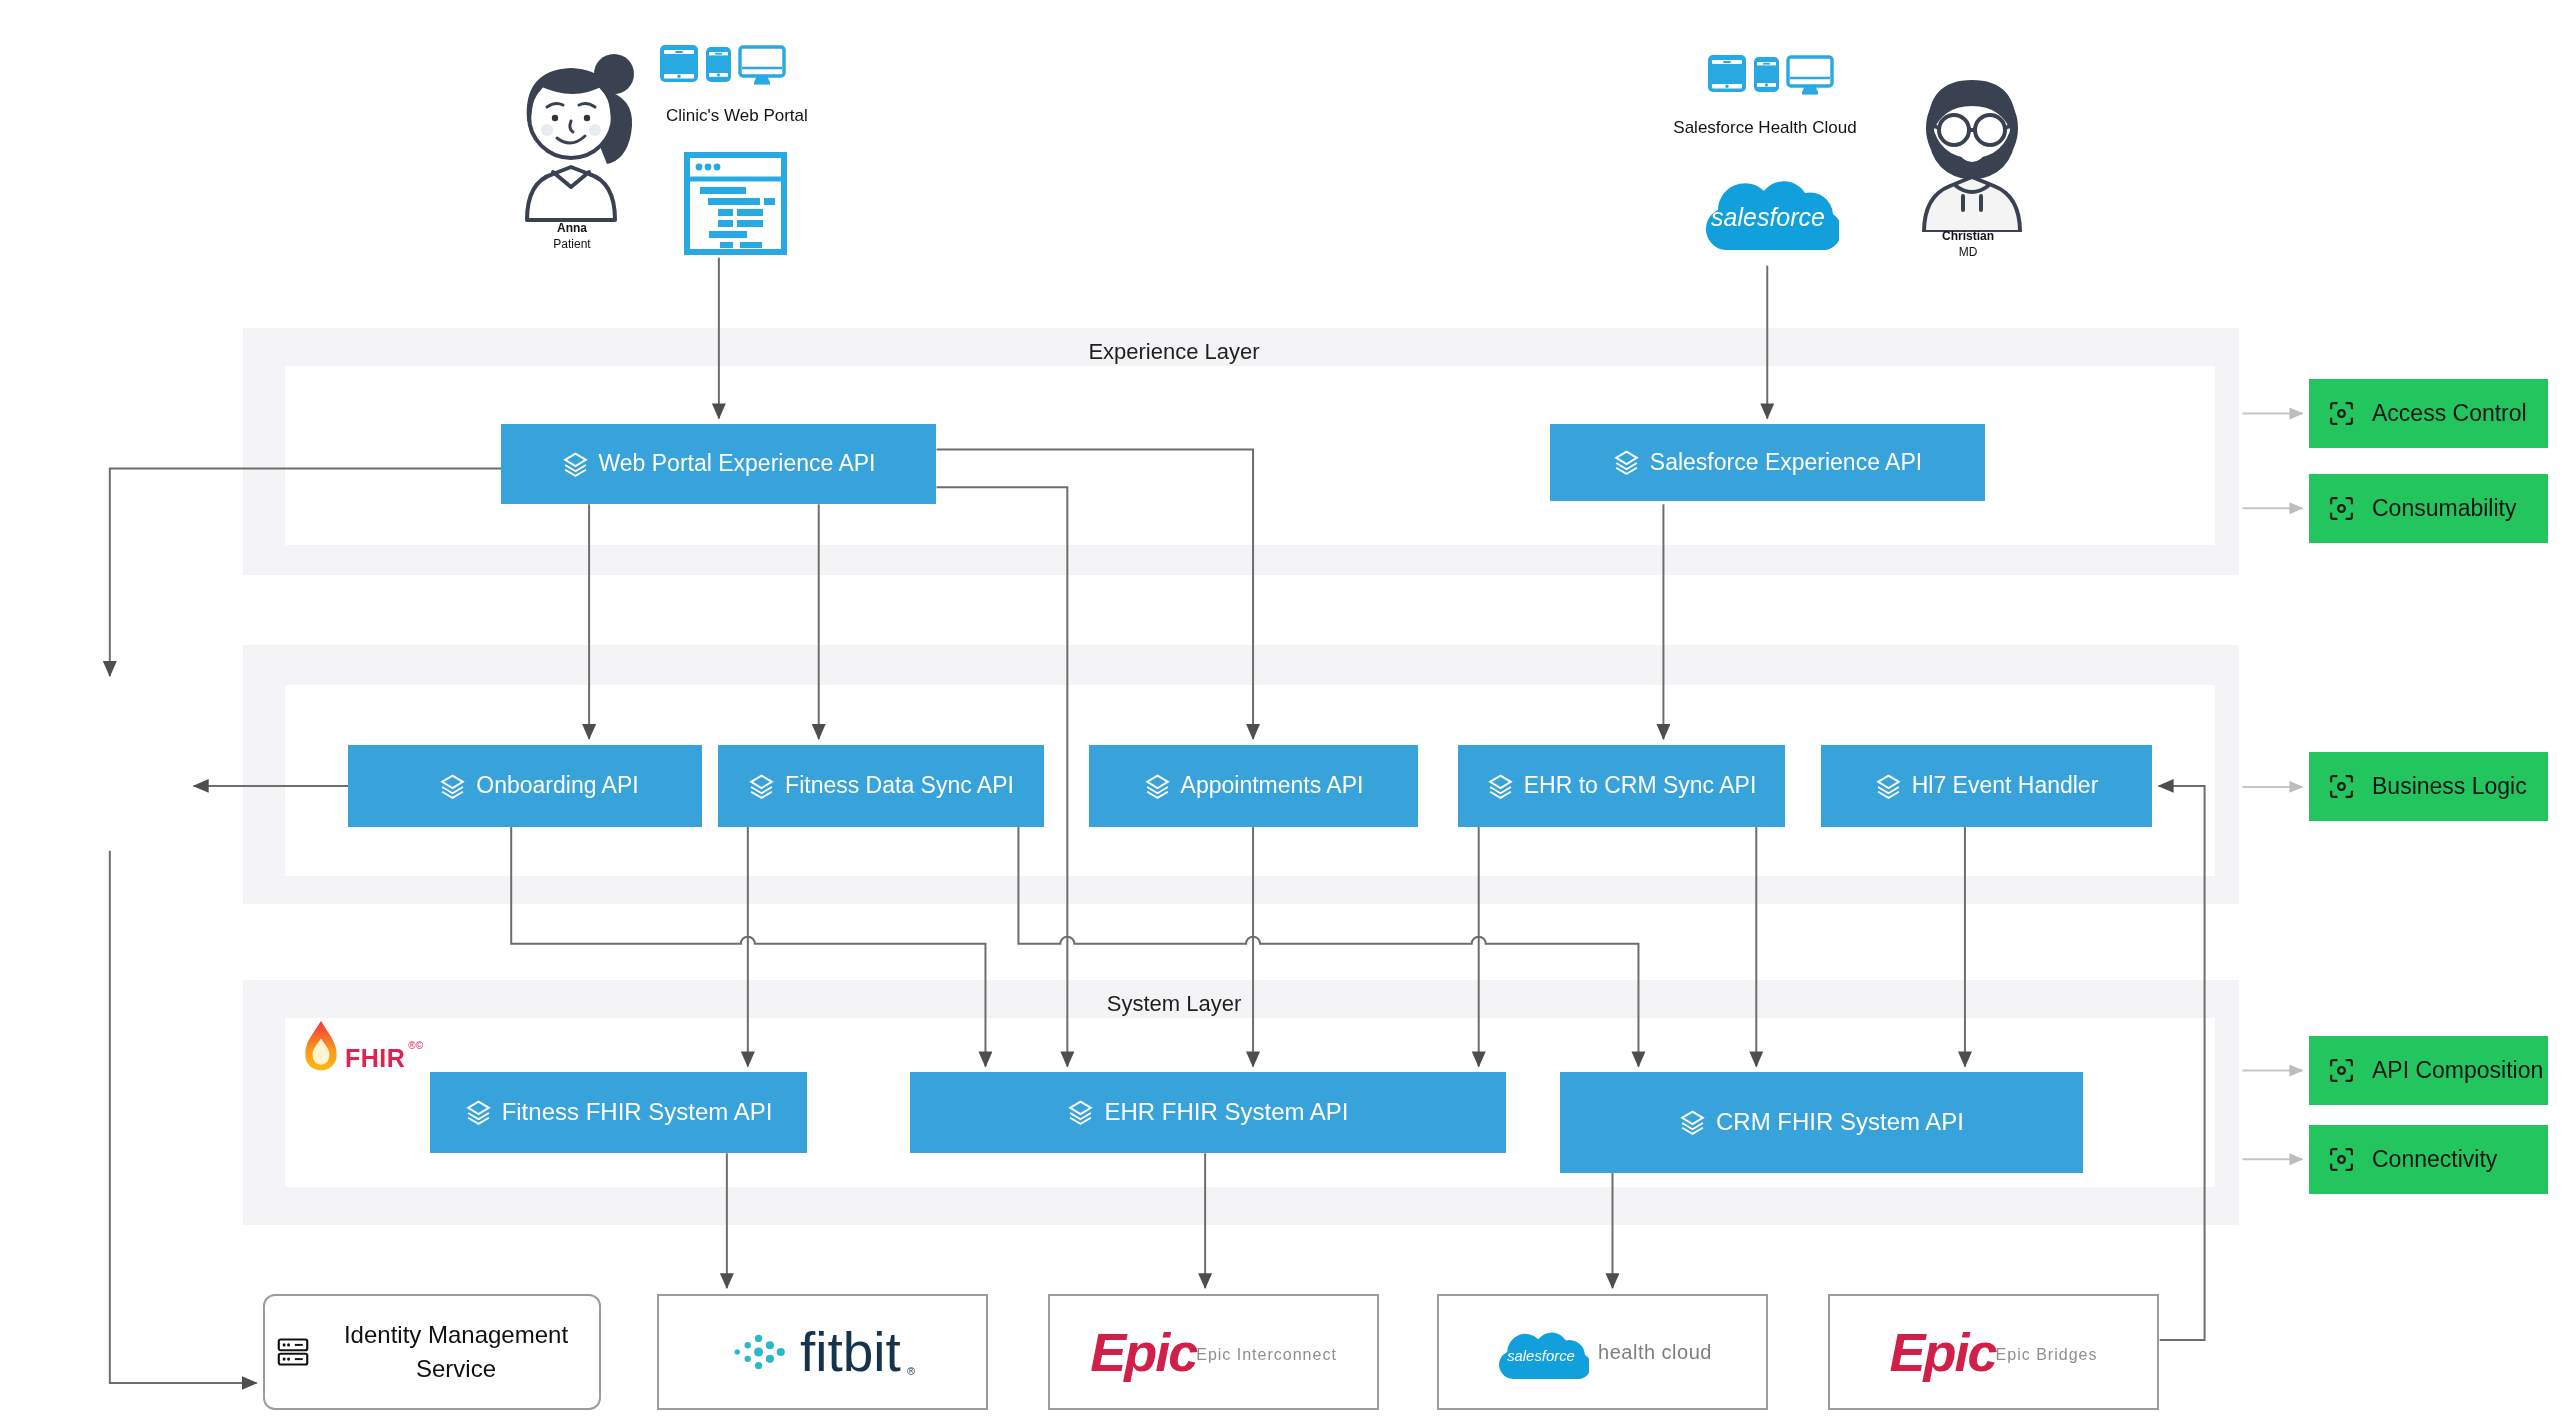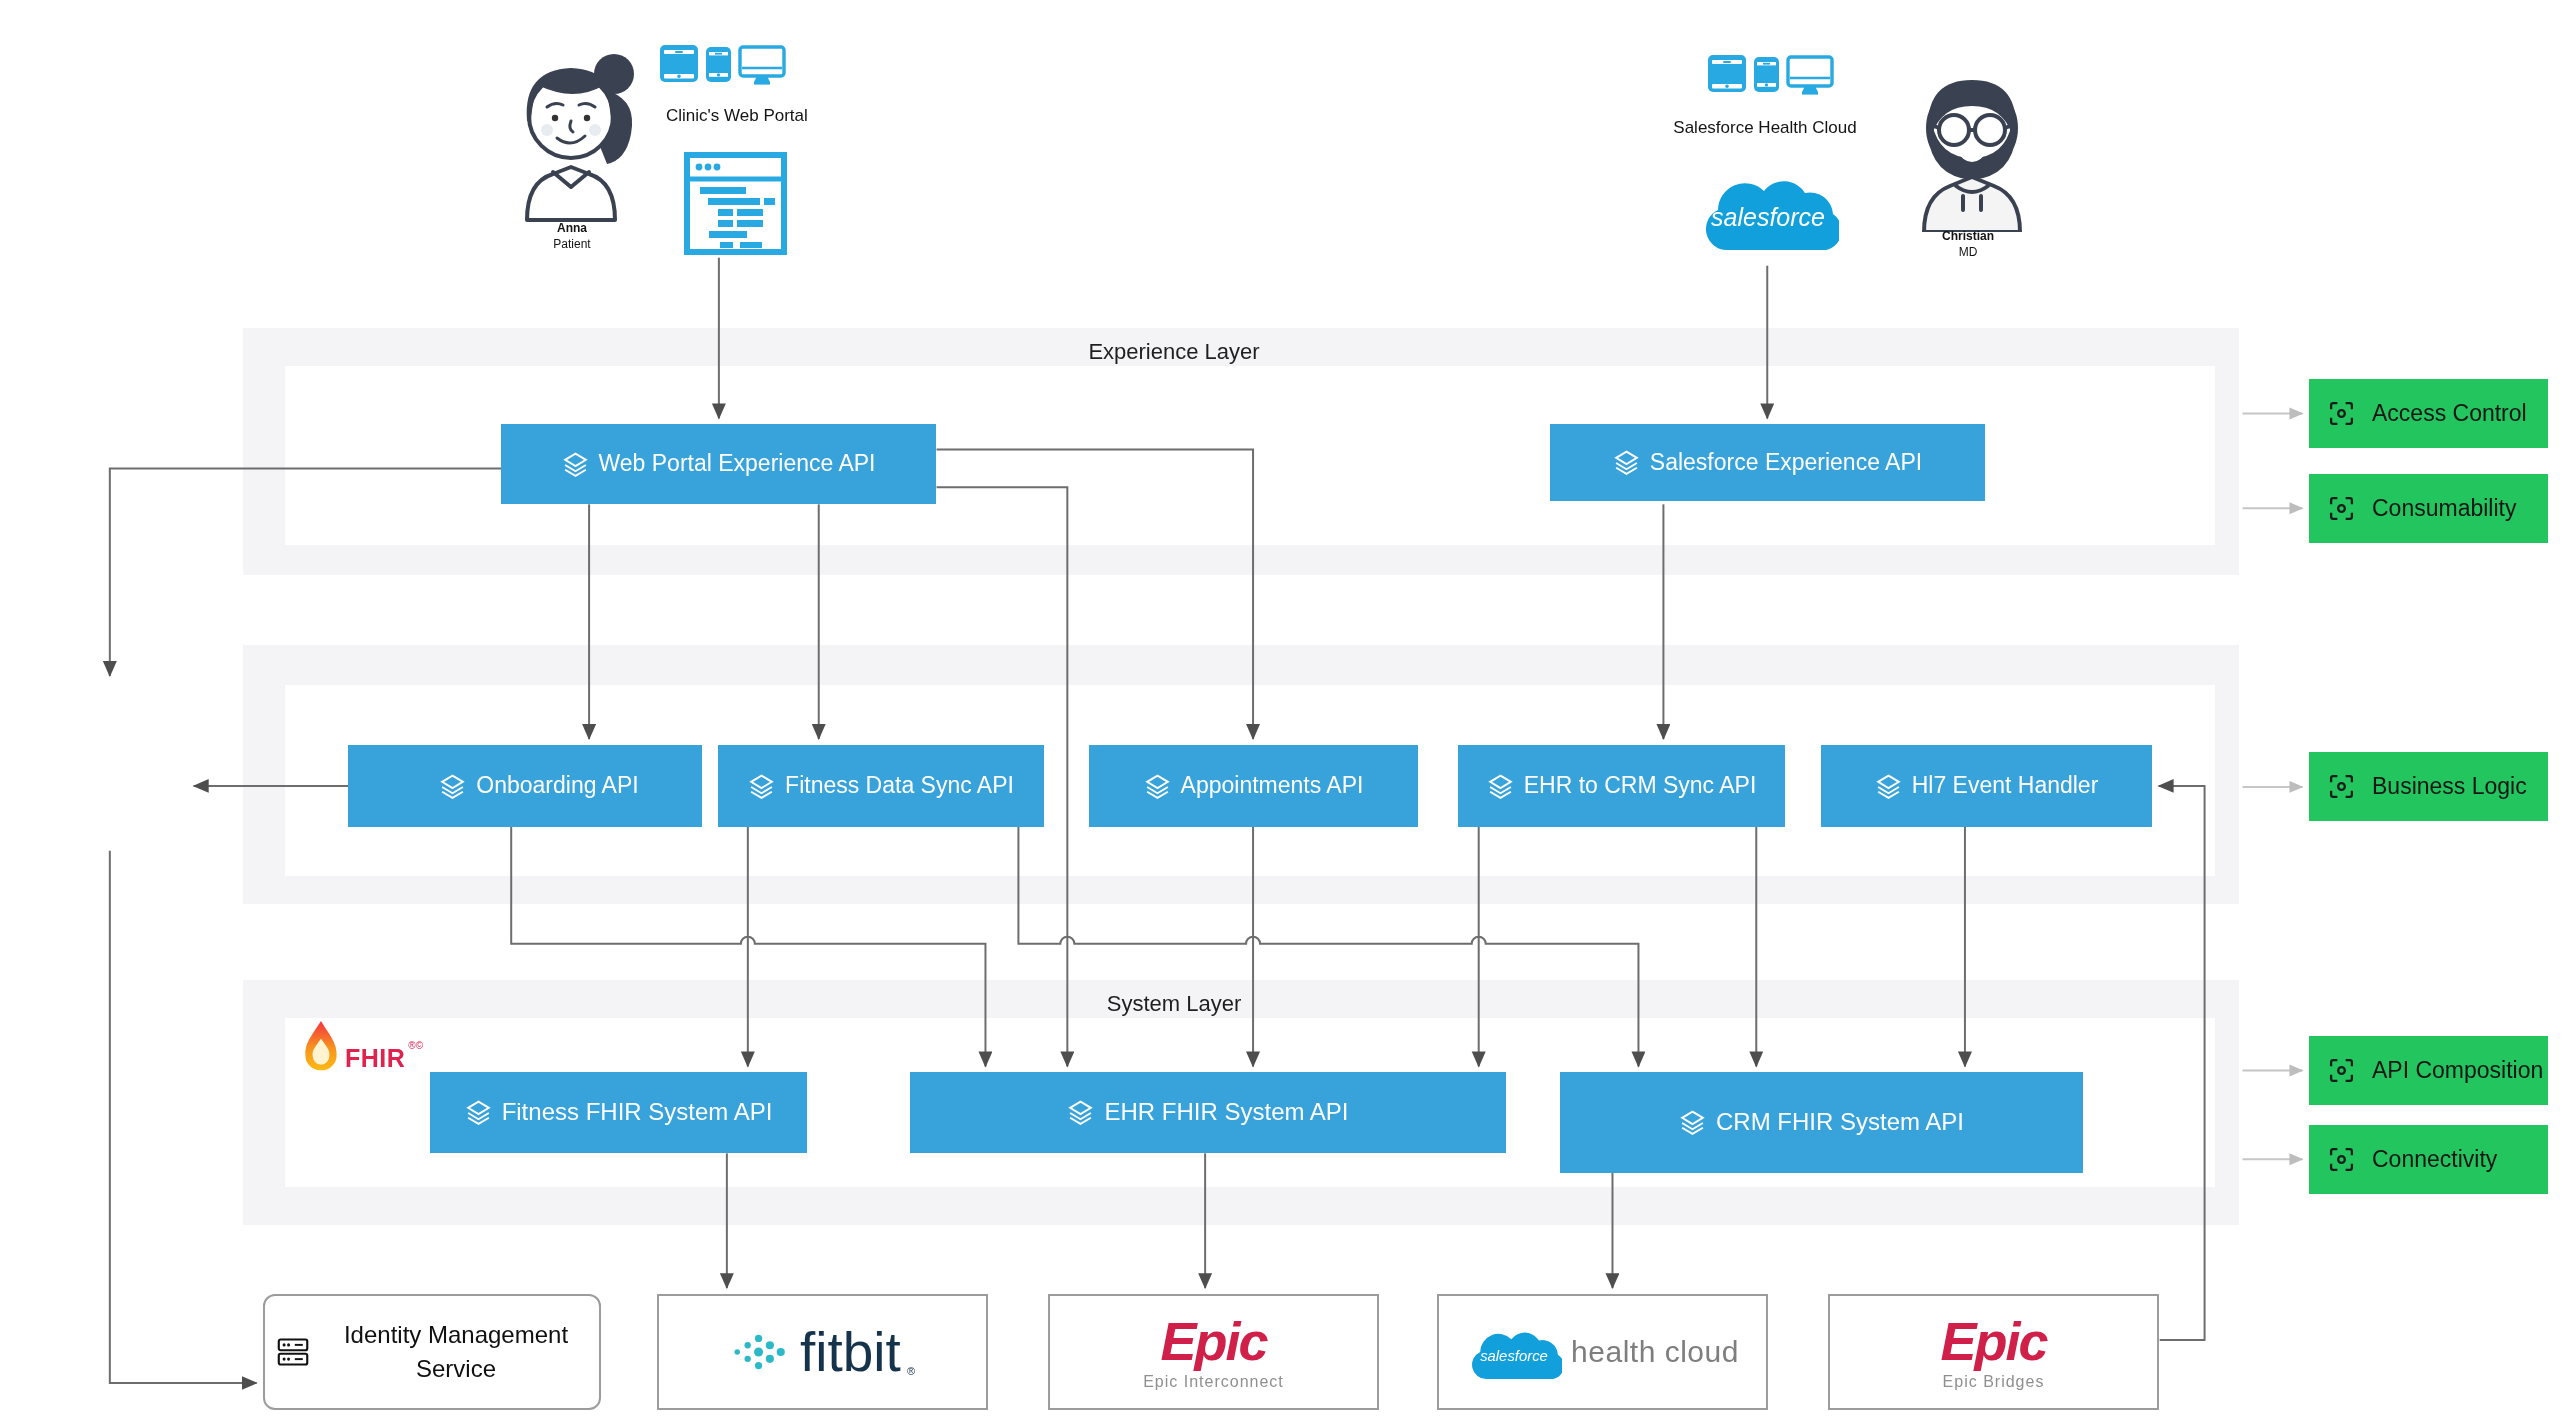--- a/index.html
+++ b/index.html
@@ -23,29 +23,29 @@
 
   
   .cap{position:absolute;left:2309px;width:239px;height:69px;background:#22c55e;
        display:flex;align-items:center;gap:17px;padding-left:19px;box-sizing:border-box;
        font-size:23px;color:#161616;}
   .cap .gic{width:27px;height:27px;flex:0 0 auto;}
 
   
   .bbox{position:absolute;top:1294px;height:116px;background:#fff;border:2px solid #9C9C9C;
         box-sizing:border-box;display:flex;align-items:center;justify-content:center;}
-  .stack{display:flex;flex-direction:column;align-items:center;}
+  .stack{display:flex;align-items:center;}
   .epic-word{font-size:54px;font-weight:bold;font-style:italic;color:#D0204A;
              letter-spacing:-2px;line-height:1;}
   .logo-caption{font-size:16px;color:#8F8F8F;letter-spacing:1px;margin-top:5px;}
   .fitbit-wrap{display:flex;align-items:center;gap:12px;}
   .fitbit-word{font-size:55px;color:#16334C;font-weight:500;line-height:1;}
   .fitbit-reg{font-size:11px;color:#16334C;align-self:flex-end;margin-bottom:6px;margin-left:-6px;}
   .sfhc-wrap{display:flex;align-items:center;gap:9px;}
-  .hc-word{font-size:30px;color:#7E7E7E;font-weight:300;letter-spacing:0.5px;}
+  .hc-word{font-size:20px;color:#7E7E7E;font-weight:300;letter-spacing:0.5px;}
   .idm-wrap{display:flex;align-items:center;gap:16px;padding:0 12px;}
   .idm-text{font-size:24px;color:#101010;text-align:center;line-height:1.4;}
 
   
   .actor-label{position:absolute;text-align:center;font-size:12px;line-height:1.35;color:#141414;}
   .actor-label b{font-weight:bold;}
   .client-label{position:absolute;font-size:17px;color:#141414;}
 
   
   .fhir{position:absolute;left:300px;top:1020px;display:flex;align-items:flex-start;gap:3px;}

